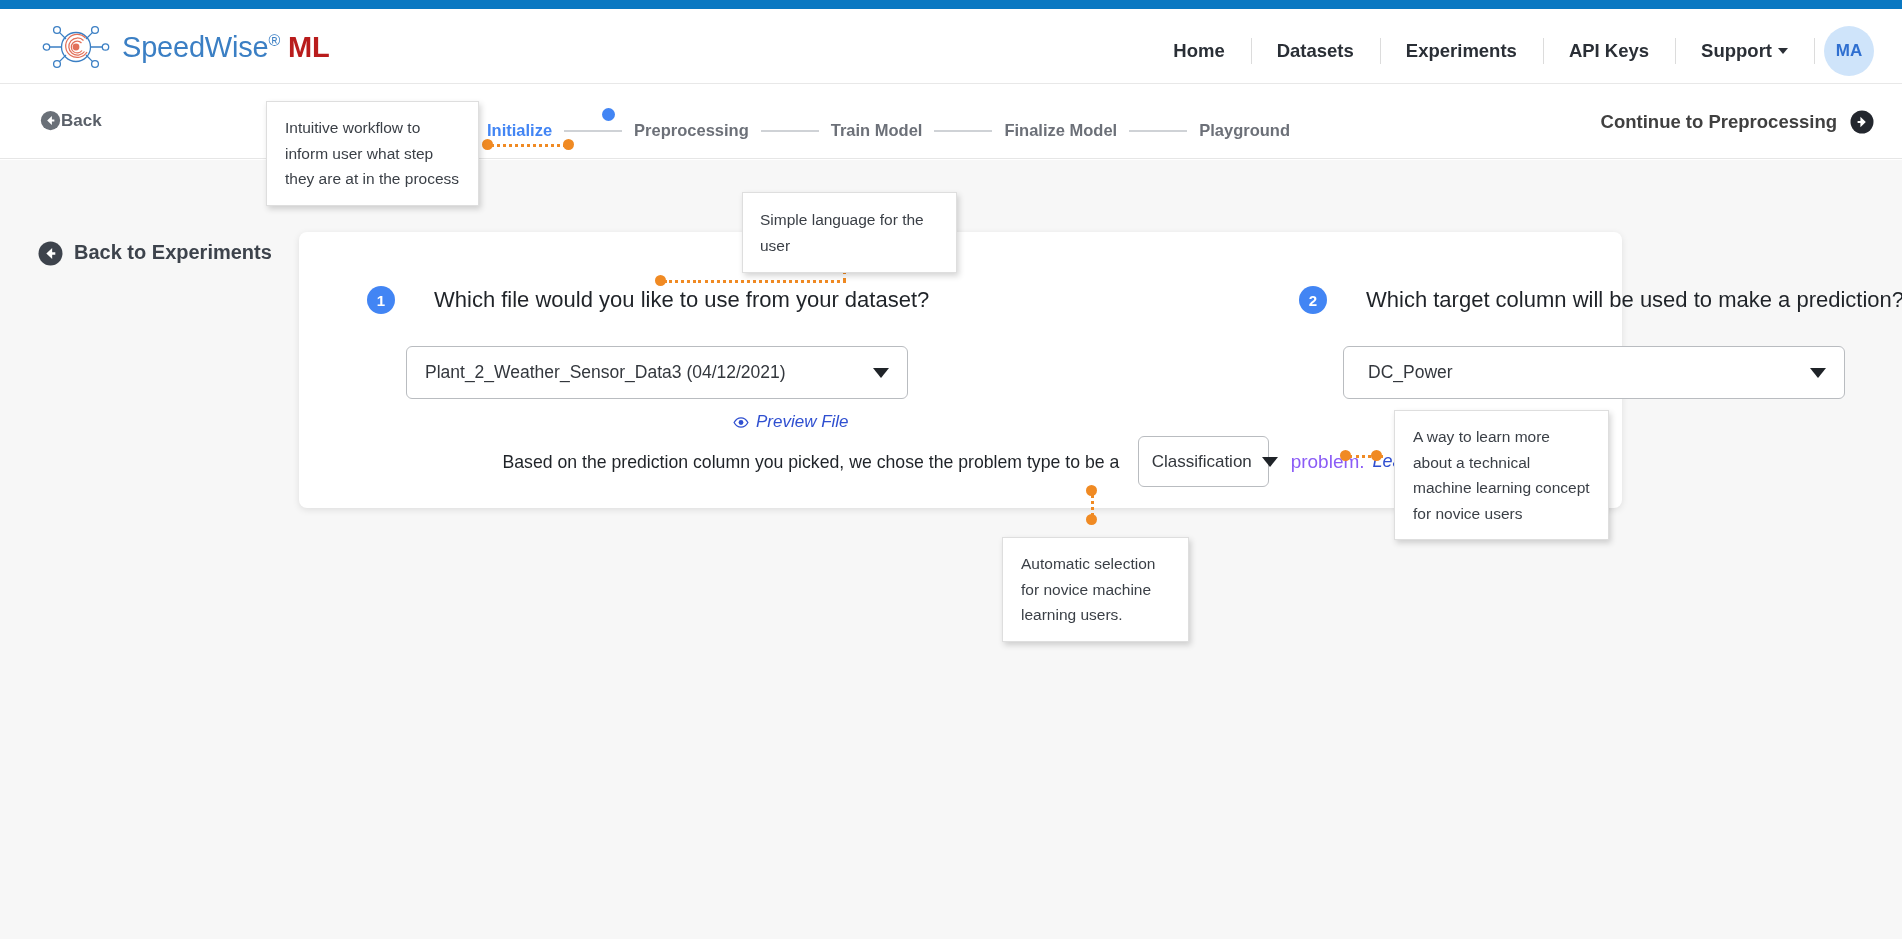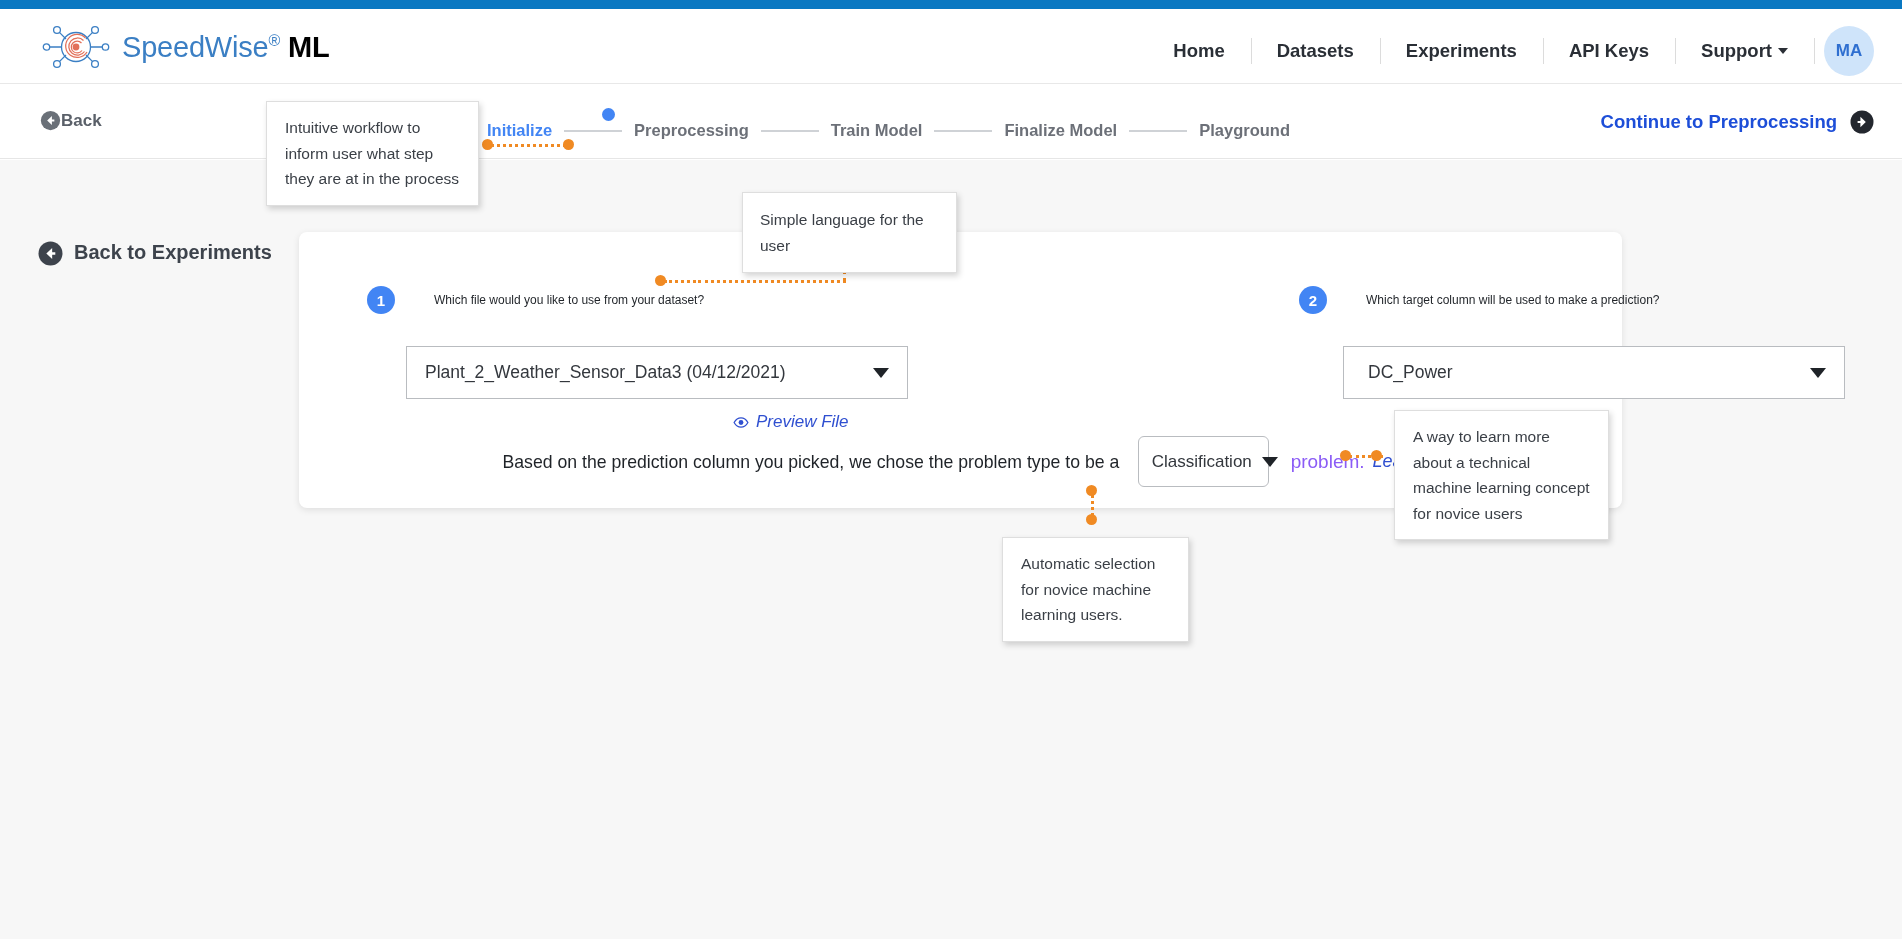--- a/index.html
+++ b/index.html
@@ -27,21 +27,21 @@
   .brand {
     position: absolute; left: 42px; top: 13px;
     display: flex; align-items: center; gap: 12px;
   }
   .brand-logo { width: 68px; height: 50px; display: block; }
   .brand-text {
     font-size: 29px; letter-spacing: -0.2px; white-space: nowrap;
   }
   .brand-speed { color: #3b7fc4; font-weight: 400; }
   .brand-reg { color: #3b7fc4; font-size: 16px; vertical-align: super; }
-  .brand-ml { color: #000000; font-weight: 700; }
+  .brand-ml { color: #b91c1c; font-weight: 700; }
 
   .nav {
     position: absolute; right: 28px; top: 0; height: 84px;
     display: flex; align-items: center;
   }
   .nav-item {
     position: relative;
     font-size: 18.5px; color: #2a2f36; font-weight: 600;
     padding: 0 26px;
     white-space: nowrap;
@@ -103,21 +103,21 @@
     position: absolute; left: 602px; top: 108px;
     width: 13px; height: 13px; border-radius: 50%;
     background: #4285f4;
   }
 
   .continue-btn {
     position: absolute; right: 28px; top: 110px;
     display: flex; align-items: center; gap: 13px;
     cursor: pointer;
   }
-  .continue-label { font-size: 18.5px; font-weight: 700; color: #1d4ed8; white-space: nowrap; }
+  .continue-label { font-size: 18.5px; font-weight: 700; color: #404040; white-space: nowrap; }
 
   
   .page-body {
     position: absolute; left: 0; top: 160px;
     width: 1902px; height: 779px;
     background: #f7f7f7;
   }
   .back-exp {
     position: absolute; left: 38px; top: 81px;
     display: flex; align-items: flex-start; gap: 11px;
@@ -138,29 +138,29 @@
   .q1 { left: 68px; top: 54px; }
   .q2 { left: 1000px; top: 54px; }
   .badge {
     width: 28px; height: 28px; border-radius: 50%;
     background: #4285f4; color: #fff;
     font-size: 15px; font-weight: 600;
     display: flex; align-items: center; justify-content: center;
     flex: 0 0 auto;
   }
   .qtext {
-    margin-left: 39px; font-size: 12px; color: #1f2328;
+    margin-left: 39px; font-size: 22px; color: #1f2328;
     line-height: 28px; white-space: nowrap;
   }
 
   .select {
     position: absolute;
     height: 53px;
     border: 1px solid #b9bcc0;
-    border-radius: 0;
+    border-radius: 6px;
     background: #fff;
     display: flex; align-items: center;
     padding: 0 18px;
     cursor: pointer;
   }
   .sel1 { left: 107px; top: 114px; width: 502px; }
   .sel2 { left: 1044px; top: 114px; width: 502px; padding-left: 24px; }
   .sel-value { font-size: 17.5px; color: #33373d; flex: 1; white-space: nowrap; }
   .caret-down {
     width: 0; height: 0;

